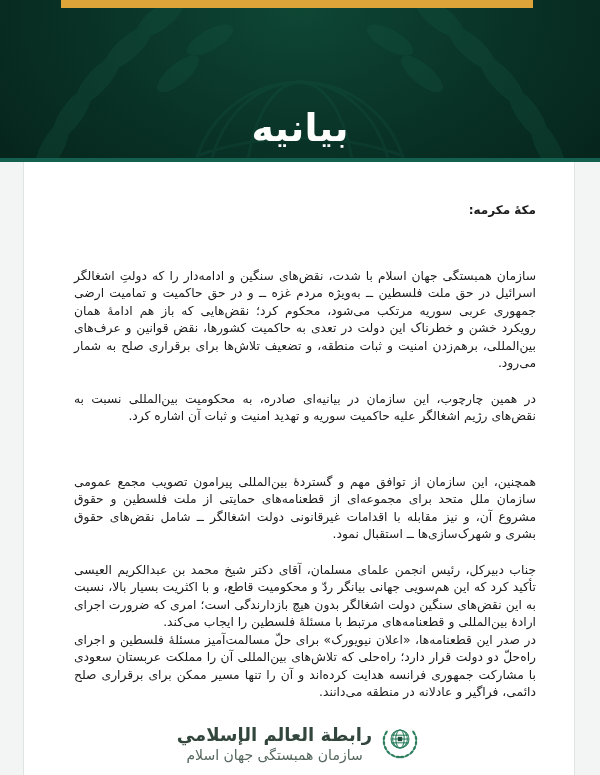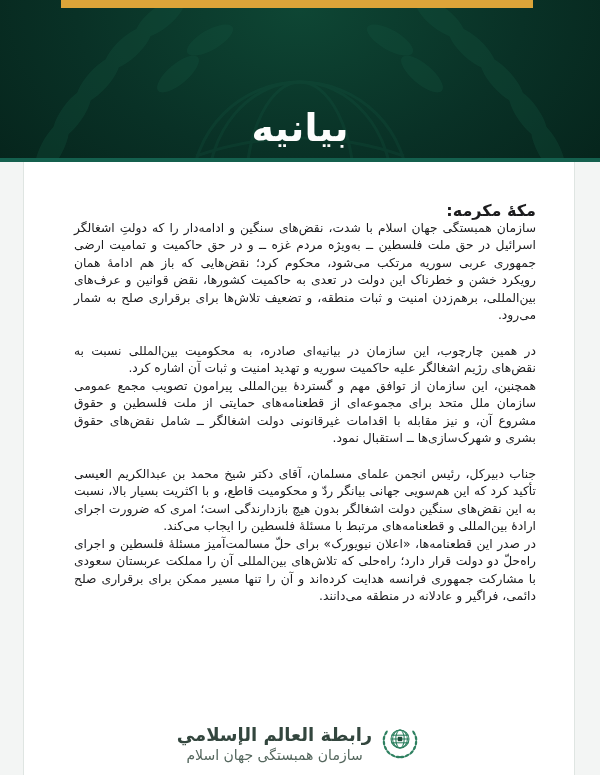--- a/index.html
+++ b/index.html
@@ -55,25 +55,25 @@
   }
   .content {
     padding: 40px 38px 0 50px;
     color: #1c1c1e;
     font-size: 12.3px;
     line-height: 17.5px;
     text-align: justify;
   }
   .dateline {
     font-weight: bold;
-    font-size: 16px;
+    font-size: 12px;
     margin: 0 0 19px 0;
   }
   .content p { margin: 0; }
-  .content p.block-gap { margin-bottom: 18px; }
+  .content p.block-gap { margin-bottom: 18px; margin-top: 48px; }
   
   .footer-logo {
     position: absolute;
     left: 0; right: 0; bottom: 10px;
     display: flex;
     justify-content: center;
     align-items: center;
     gap: 7px;
   }
   .logo-text { text-align: center; }

